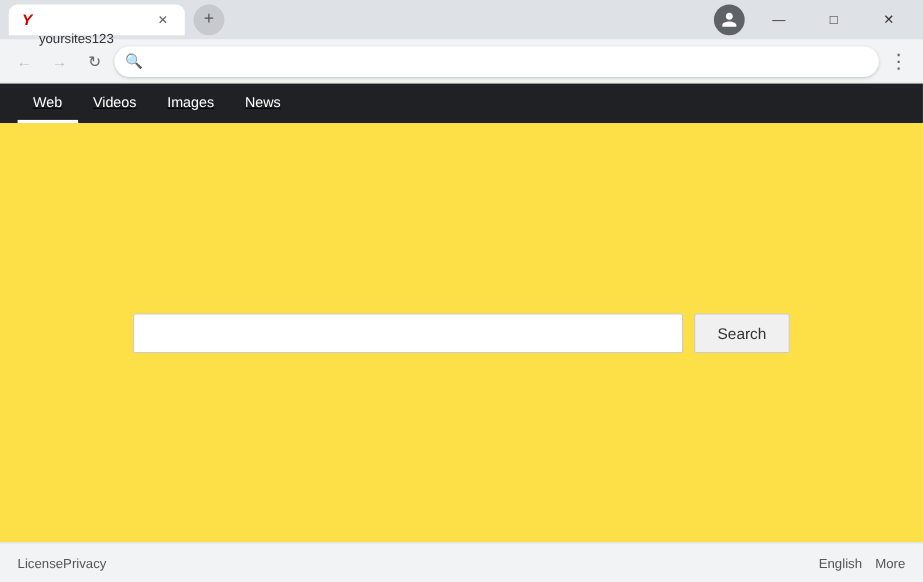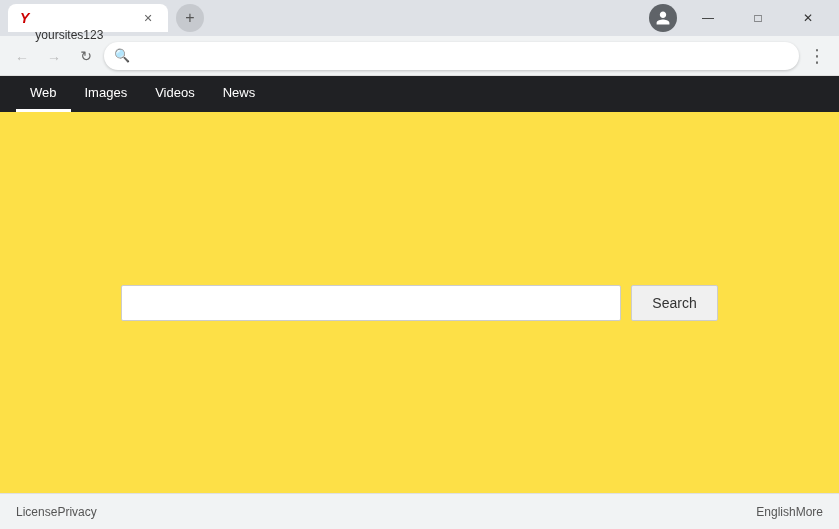--- a/index.html
+++ b/index.html
@@ -134,20 +134,21 @@
       letter-spacing: 0px;
     }
 
     
     .nav-tabs {
       background: #202124;
       display: flex;
       align-items: center;
       padding: 0 16px;
       height: 36px;
+      text-decoration: underline;
     }
     .nav-tab {
       color: #fff;
       font-size: 13px;
       padding: 8px 14px;
       cursor: pointer;
       height: 36px;
       display: flex;
       align-items: center;
       border-bottom: 3px solid transparent;
@@ -206,21 +207,21 @@
     }
     .footer-link {
       font-size: 12px;
       color: #555;
       cursor: pointer;
       text-decoration: none;
     }
     .footer-right {
       margin-left: auto;
       display: flex;
-      gap: 0;
+      gap: 12px;
       align-items: center;
     }
     .footer-right-text {
       font-size: 12px;
       color: #555;
       cursor: pointer;
     }
   </style>
 </head>
 <body>
@@ -259,24 +260,24 @@
     <input class="url-bar" type="text" style="">
   </div>
   <div class="menu-btn">⋮</div>
 </div>
 
 <div class="nav-tabs">
   <div class="nav-tab active">
     <span>Web</span>
   </div>
   <div class="nav-tab">
+    <span>Videos</span>
+  </div>
+  <div class="nav-tab">
     <span>Images</span>
-  </div>
-  <div class="nav-tab">
-    <span>Videos</span>
   </div>
   <div class="nav-tab">
     <span>News</span>
   </div>
 </div>
 
 <div class="main-content">
   <div class="search-container">
     <input class="search-input" type="text" style="">
     <button class="search-button">Search</button>

